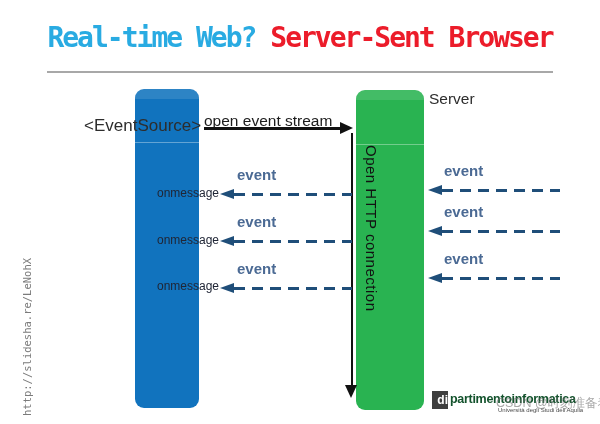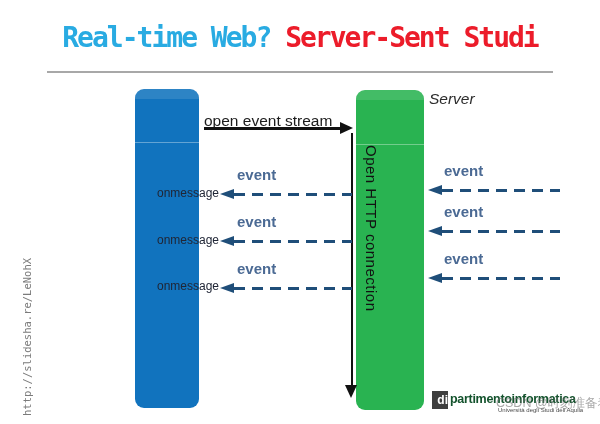--- a/index.html
+++ b/index.html
@@ -12,21 +12,21 @@
     position:absolute;top:21px;left:0;width:100%;text-align:center;
     font-family:"DejaVu Sans Mono",monospace;font-weight:bold;
     font-size:28px;letter-spacing:-2px;white-space:nowrap;
   }
   .title .t1{color:#29ABE2;}
   .title .t2{color:#EC1C2A;}
   .divider{position:absolute;left:47px;top:71px;width:506px;height:2px;background:#A8A8A8;}
   
   .actor{position:absolute;font-size:15.5px;color:#2d2d2d;}
   #browser-label{left:62px;top:86px;}
-  #server-label{left:429px;top:90px;font-style:italic;}
+  #server-label{left:429px;top:90px;}
   
   .lane{position:absolute;border-radius:9px;}
   #browser-lane{left:135px;top:89px;width:64px;height:319px;background:#1173BE;}
   #server-lane{left:356px;top:90px;width:68px;height:320px;background:#29B351;}
   .seam{position:absolute;left:0;width:100%;height:1px;background:rgba(255,255,255,.35);}
   #browser-lane .seam{top:53px;}
   #server-lane .seam{top:54px;}
   .cap{position:absolute;left:0;top:0;width:100%;height:10px;border-radius:9px 9px 0 0;background:rgba(255,255,255,.12);}
   #http-conn-label{
     position:absolute;left:7px;top:55px;height:250px;
@@ -66,40 +66,41 @@
     color:#14532d;letter-spacing:-.3px;}
   #logo-subtext{position:absolute;left:498px;top:407px;font-size:6px;color:#4a4a4a;}
   #watermark{position:absolute;left:496px;top:395px;font-size:12.5px;color:rgba(110,110,110,.6);white-space:nowrap;}
 </style>
 </head>
 <body>
 
 <div id="stage">
 
   <div class="title">
-    <span class="t1">Real-time Web? </span><span class="t2">Server-Sent Studi</span>
+    <span class="t1">Real-time Web? </span><span class="t2">Server-Sent Browser</span>
   </div>
   <div class="divider"></div>
 
   <div class="actor" id="server-label">Server</div>
 
   <div class="lane" id="browser-lane">
     <div class="cap"></div>
     <div class="seam"></div>
   </div>
 
   <div class="lane" id="server-lane">
     <div class="cap"></div>
     <div class="seam"></div>
     <div id="http-conn-label">Open HTTP connection</div>
   </div>
 
   <div id="conn-vline"></div>
   <div id="conn-vhead"></div>
 
+  <div id="eventsource-label">&lt;EventSource&gt;</div>
   <div id="open-stream-label">open event stream</div>
   <div id="open-stream-line"></div>
   <div id="open-stream-head"></div>
 
   <div class="onmessage" style="top:186px">onmessage</div>
   <div class="onmessage" style="top:233px">onmessage</div>
   <div class="onmessage" style="top:279px">onmessage</div>
 
   <div class="event-label l" style="top:166px">event</div>
   <div class="dash l" style="top:193px"></div>

